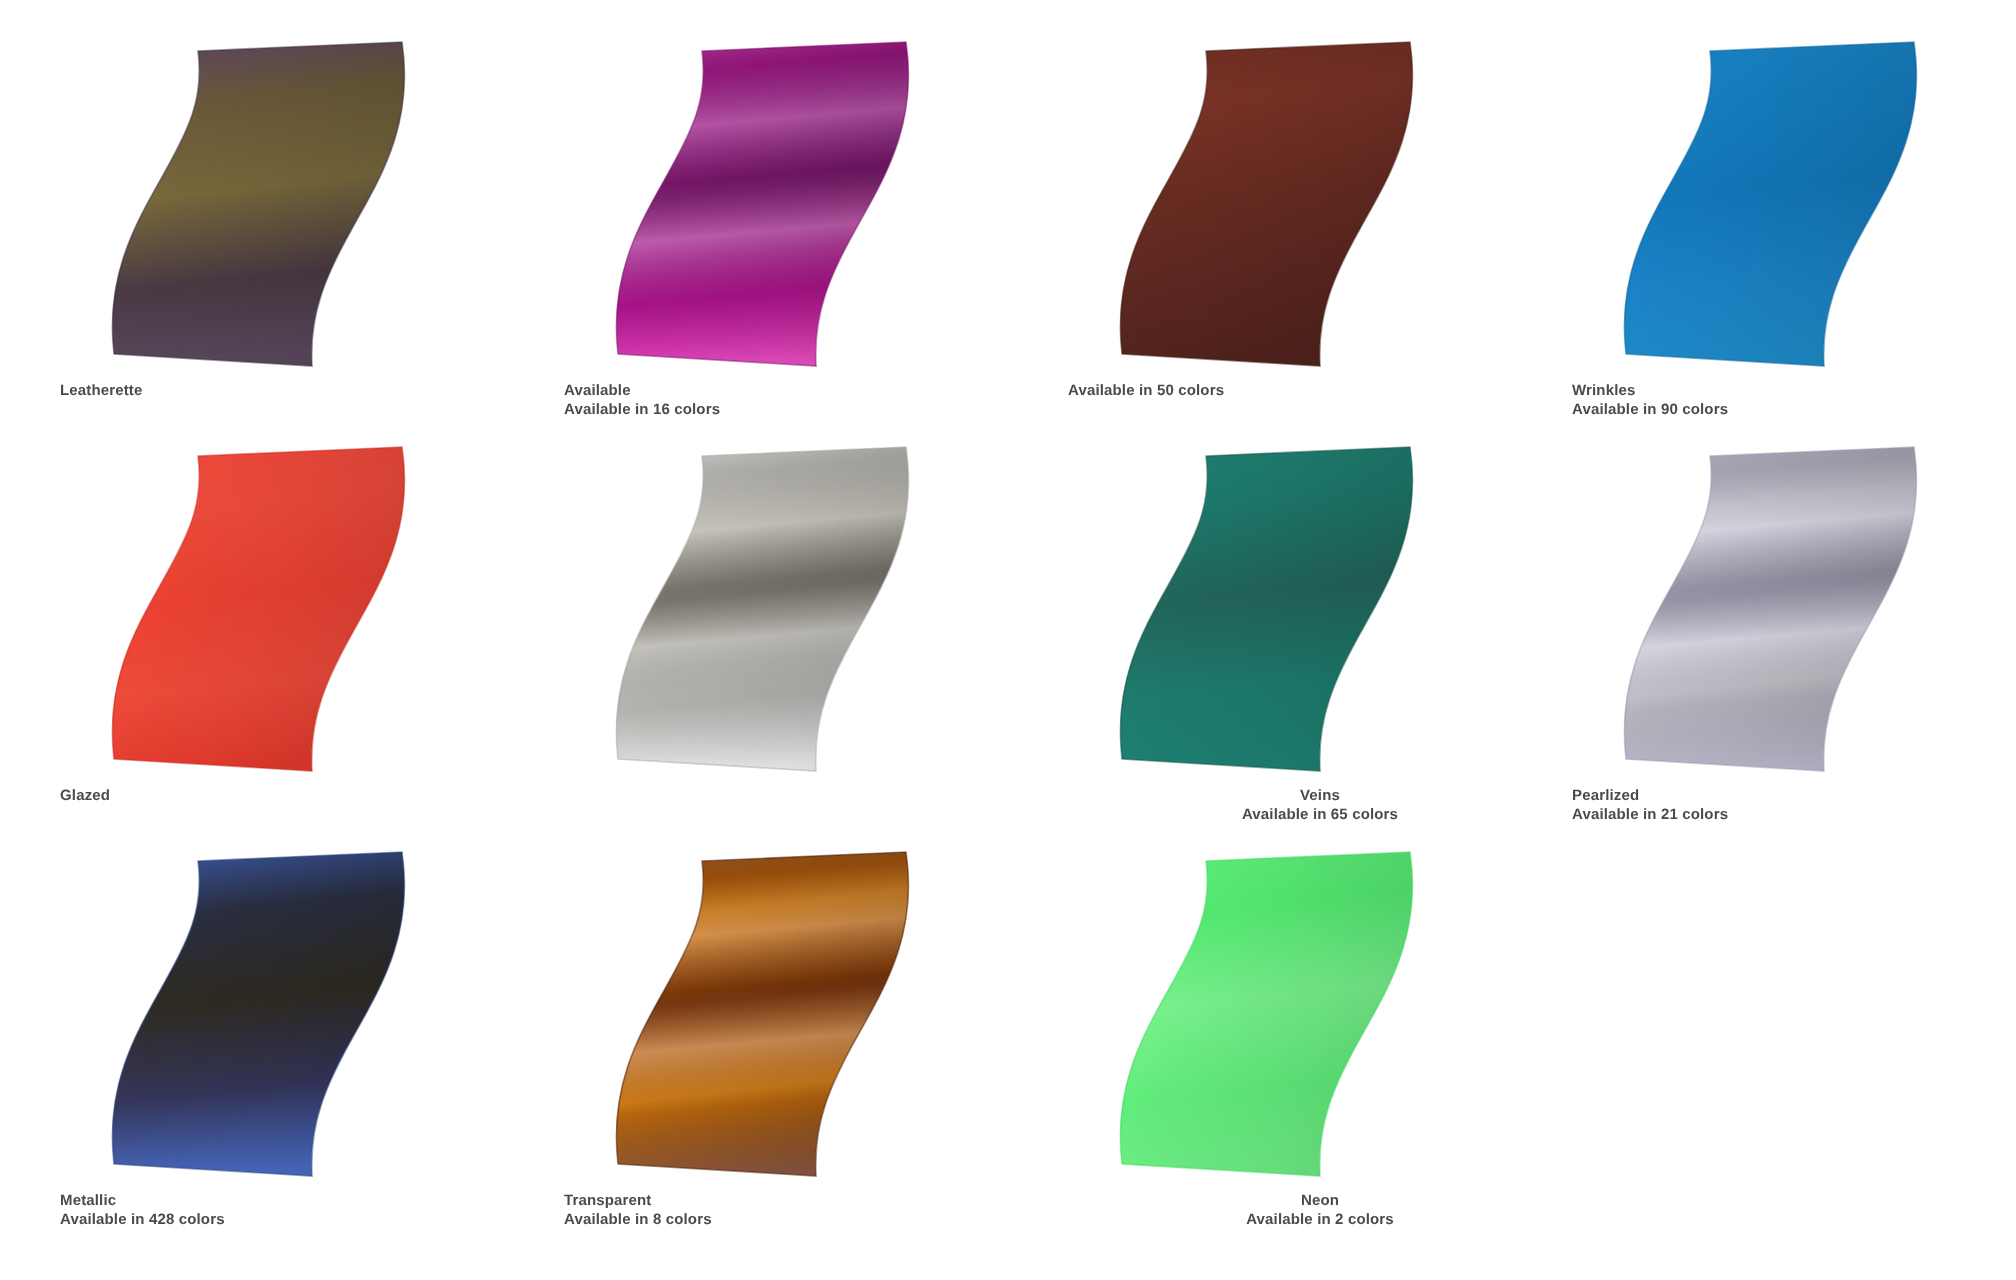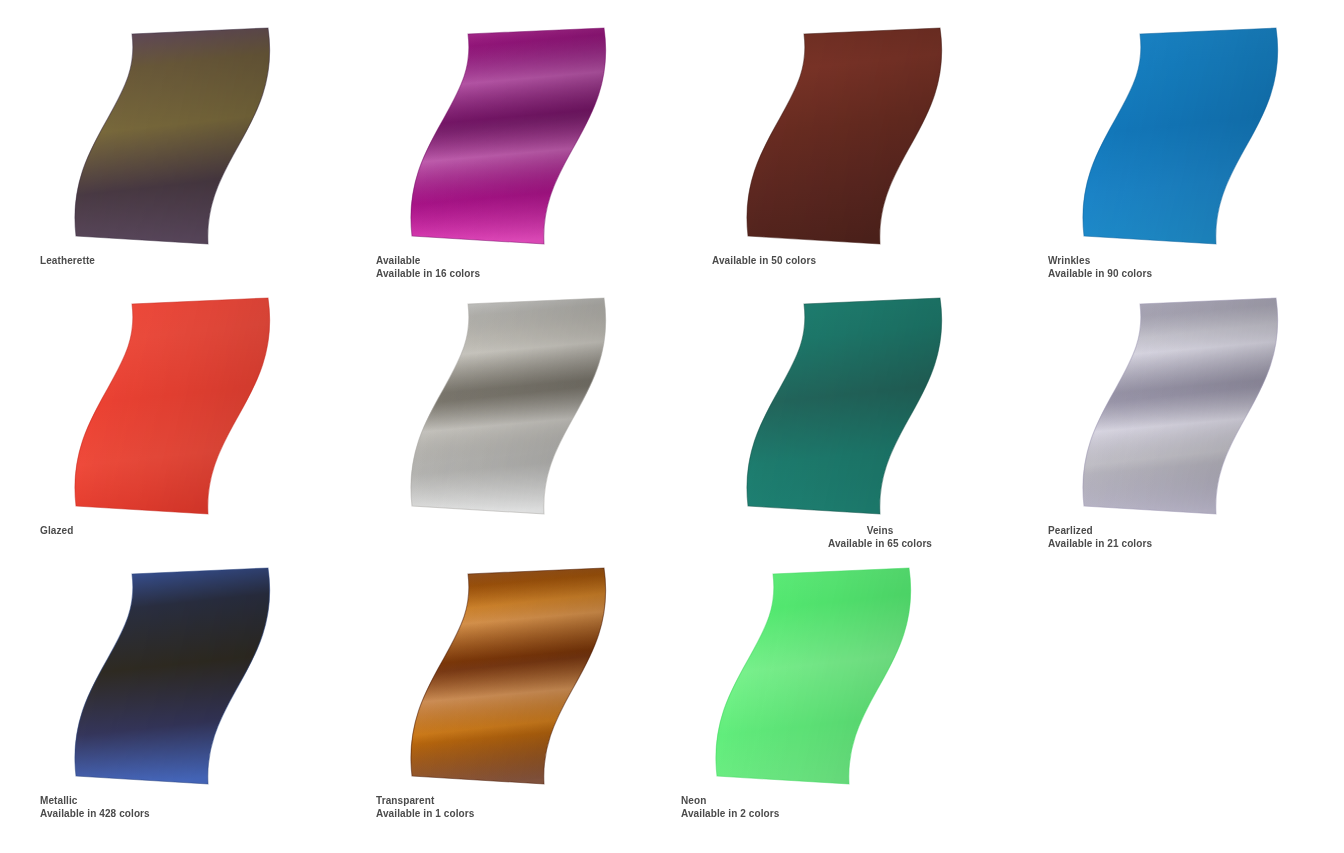--- a/index.html
+++ b/index.html
@@ -585,24 +585,24 @@
     <g clip-path="url(#clip9)">
       <rect x="0" y="0" width="260" height="230" fill="url(#g9)"></rect>
       <rect x="0" y="0" width="260" height="230" fill="url(#s9)"></rect>
       <rect x="0" y="0" width="260" height="230" fill="url(#c9)" style="mix-blend-mode:multiply" opacity="0.55"></rect>
     </g>
     <path d="M92,12 L228,6 C236,60 214,96 196,128 C178,160 166,186 168,222 L36,214 C30,162 50,128 68,96 C86,64 96,44 92,12 Z" fill="none" stroke="#4c1a04" stroke-width="1.1" opacity="0.5"></path>
   </svg>
       </div>
       <div class="caption">
         <span class="finish-name">Transparent</span>
-        <span class="finish-colors">Available in 1 colors</span>
-      </div>
-    </div>
-    <div class="finish-card" style="left: 681px; top: 562px;">
+        <span class="finish-colors">Available in 8 colors</span>
+      </div>
+    </div>
+    <div class="finish-card" style="left: 712px; top: 562px; text-align: center;">
       <div class="swatch-wrap">
   <svg class="swatch-svg" viewBox="0 0 260 230">
     <defs>
       <linearGradient id="g10" x1="0" y1="0" x2="0.12" y2="1">
         <stop offset="0%" stop-color="#63f07e"></stop>
         <stop offset="24%" stop-color="#55ef73"></stop>
         <stop offset="50%" stop-color="#7af58e"></stop>
         <stop offset="76%" stop-color="#62f07d"></stop>
         <stop offset="100%" stop-color="#70f187"></stop>
       </linearGradient>

